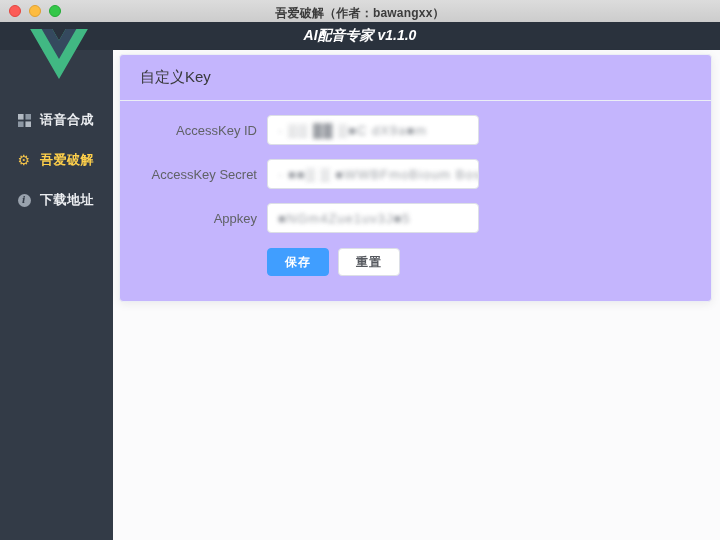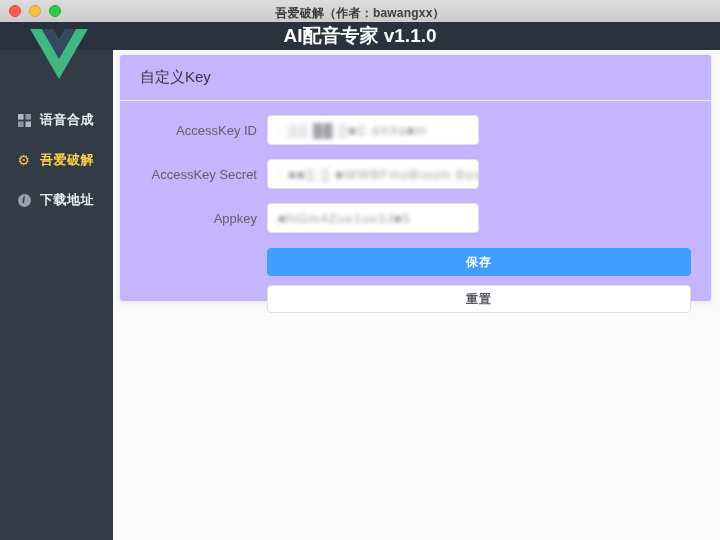--- a/index.html
+++ b/index.html
@@ -19,21 +19,21 @@
   .traffic{position:absolute;left:9px;top:5px;display:flex;gap:8px;}
   .tl{width:12px;height:12px;border-radius:50%;display:inline-block;}
   .tl.red{background:#fc5b57;border:1px solid #e2453f;box-sizing:border-box;}
   .tl.yellow{background:#fdbc40;border:1px solid #e0a131;box-sizing:border-box;}
   .tl.green{background:#34c749;border:1px solid #23ab36;box-sizing:border-box;}
   
   .appbar{
     position:absolute;top:22px;left:0;right:0;height:28px;background:#2a323d;
     display:flex;align-items:center;justify-content:center;
   }
-  .appbar-title{color:#ffffff;font-size:19px;font-weight:bold;}
+  .appbar-title{color:#ffffff;font-size:14px;font-weight:bold;font-style:italic;}
   
   .sidebar{position:absolute;top:50px;left:0;width:113px;bottom:0;background:#333b47;}
   .vue-logo{position:absolute;top:29px;left:30px;width:58px;height:50px;z-index:5;}
   .menu{position:absolute;top:100px;left:0;width:113px;z-index:6;}
   .menu-item{
     height:40px;display:flex;align-items:center;padding-left:17px;
     color:#eceef1;font-size:13px;font-weight:bold;cursor:pointer;letter-spacing:.5px;
   }
   .menu-item.active{color:#ffd04b;}
   .mi-icon{width:14px;height:14px;margin-right:9px;display:flex;align-items:center;justify-content:center;flex:none;}
@@ -63,21 +63,21 @@
     font-size:13px;color:#606266;
   }
   .input-box{
     width:190px;height:28px;border:1px solid #dcdfe6;border-radius:4px;
     background:#fff;display:flex;align-items:center;padding:0 10px;overflow:hidden;
   }
   .input-value{
     font-size:13px;color:#8b8f96;white-space:nowrap;
     filter:blur(2px);opacity:.85;letter-spacing:1px;
   }
-  .btn-row{display:flex;gap:9px;margin-left:127px;margin-top:15px;flex-direction:column;}
+  .btn-row{display:flex;gap:9px;margin-left:127px;margin-top:15px;}
   .btn{
     height:28px;border-radius:4px;font-size:12px;font-weight:bold;
     display:flex;align-items:center;justify-content:center;cursor:pointer;
     padding:0 17px;box-sizing:border-box;letter-spacing:1px;
     font-family:"Liberation Sans",sans-serif;
   }
   .btn-primary{background:#409eff;border:1px solid #409eff;color:#fff;}
   .btn-default{background:#fff;border:1px solid #dcdfe6;color:#55585e;}
 </style>
 </head>

